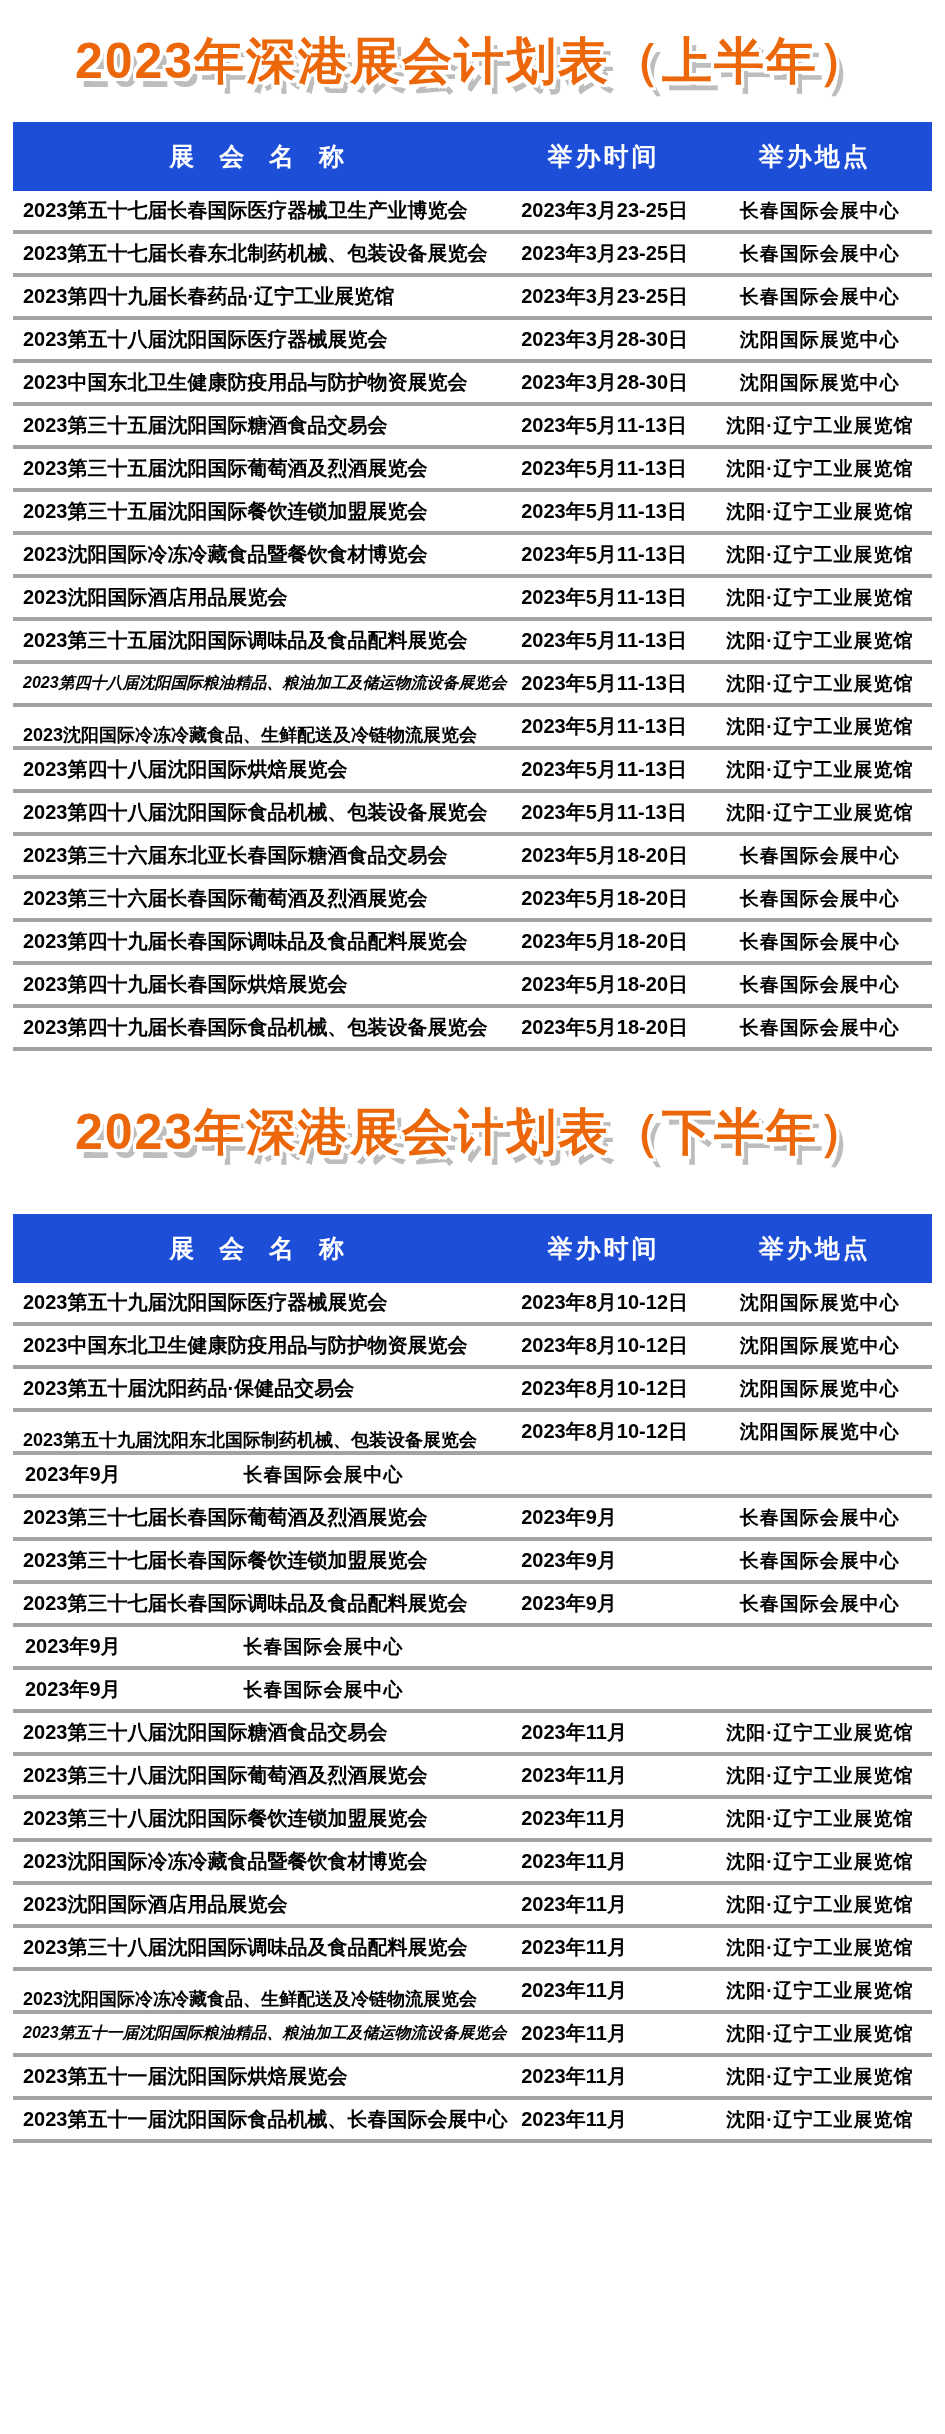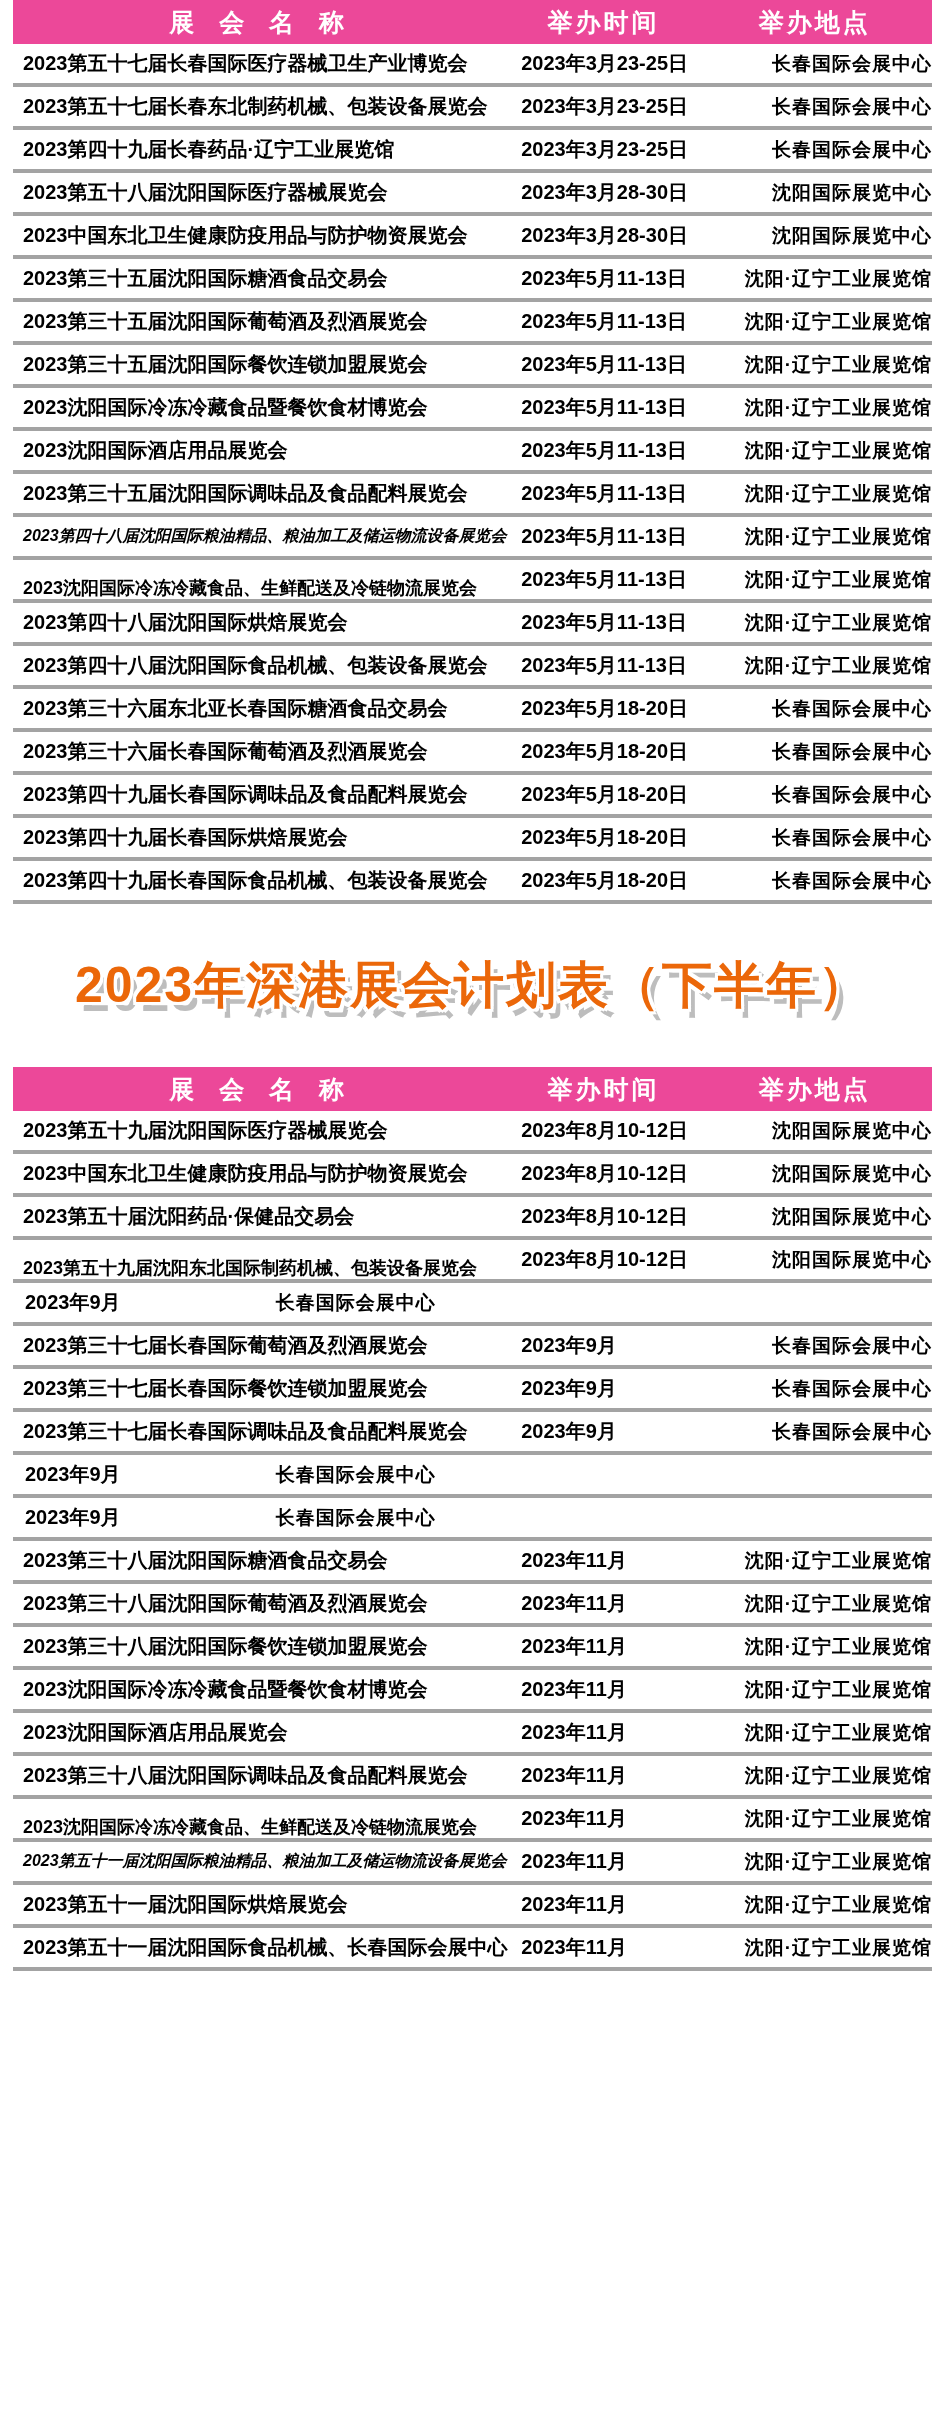--- a/index.html
+++ b/index.html
@@ -12,48 +12,51 @@
     font-size:50px; font-weight:bold; color:#EB6709; letter-spacing:2px; white-space:nowrap;
     text-shadow:
       -3px -3px 0 #ffffff, 0 -3px 0 #ffffff, 3px -3px 0 #ffffff,
       -3px 0 0 #ffffff, 3px 0 0 #ffffff,
       -3px 3px 0 #ffffff, 0 3px 0 #ffffff, 3px 3px 0 #ffffff,
       7px 9px 0 #bdbdbd;
   }
 
   .table { margin:0 13px; }
   .thead {
-    display:flex; align-items:center; height:44px;
-    background:#ec4899; color:#ffffff; font-weight:bold; font-size:25px;
+    display:flex; align-items:center; height:69px;
+    background:#1d4ed8; color:#ffffff; font-weight:bold; font-size:25px;
   }
   .th { box-sizing:border-box; text-align:center; white-space:nowrap; }
   .th.name  { width:54%;   letter-spacing:9px; }
   .th.time  { width:20.5%; letter-spacing:3px; }
   .th.venue { width:25.5%; letter-spacing:3px; }
 
   .tr {
     display:flex; align-items:center; height:43px;
     border-bottom:4px solid #a3a3a3; box-sizing:border-box;
     font-weight:bold; color:#000000; background:#ffffff;
   }
   .td { box-sizing:border-box; white-space:nowrap; }
   .td.name  { width:54%;   font-size:20px; padding-left:10px; }
   .td.time  { width:20.5%; font-size:20px; padding-left:12px; }
-  .td.venue { width:25.5%; font-size:19px; text-align:right; padding-left:10px; letter-spacing:1px; }
+  .td.venue { width:25.5%; font-size:19px; text-align:center; padding-left:10px; letter-spacing:1px; }
   .tr.md .td.name { font-size:18px;margin-top:16px; }
   .tr.sm .td.name { font-size:16px;font-style:italic; }
 
   .bottom-space { height:57px; }
 </style>
 </head>
 <body>
 
 <div class="sheet">
 
   <section>
+    <div class="title-wrap">
+      <div class="big-title">2023年深港展会计划表（上半年）</div>
+    </div>
     <div class="table">
       <div class="thead">
         <div class="th name">展 会 名 称</div>
         <div class="th time">举办时间</div>
         <div class="th venue">举办地点</div>
       </div>
       <div class="tbody">
   <div class="tr">
     <div class="td name">2023第五十七届长春国际医疗器械卫生产业博览会</div>
     <div class="td time">2023年3月23-25日</div>

